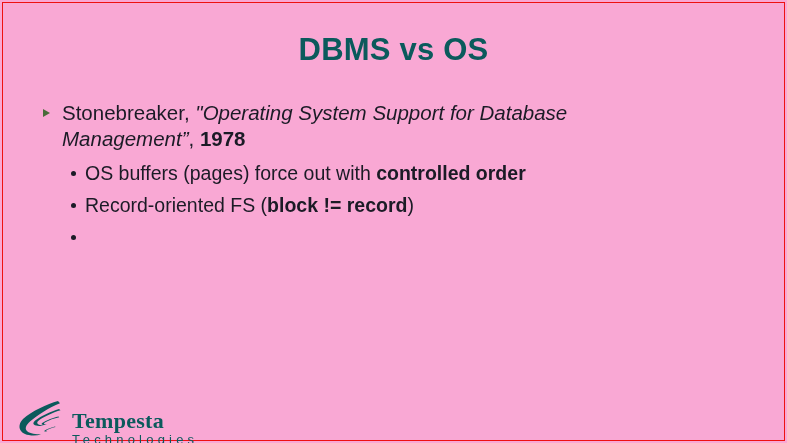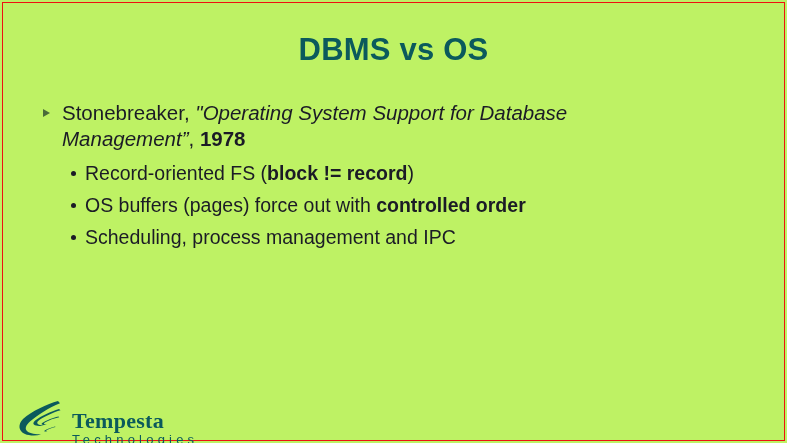--- a/index.html
+++ b/index.html
@@ -7,21 +7,21 @@
     padding: 0;
     background: #ffffff;
   }
   body {
     font-family: "Liberation Sans", sans-serif;
   }
   #slide {
     position: relative;
     width: 787px;
     height: 443px;
-    background: #bef264;
+    background: #f9a8d4;
     overflow: hidden;
     box-sizing: border-box;
   }
   .slide-border {
     position: absolute;
     left: 2px;
     top: 2px;
     right: 2px;
     bottom: 2px;
     border: 1.5px solid #ee1111;
@@ -143,34 +143,34 @@
 
     <div class="l1-item">
       <span class="l1-bullet"></span>
       <span>Stonebreaker, </span><em>"</em><em>Operating System Support for Database Management</em><em>”</em><span>, </span><b>1978</b>
     </div>
 
     <div class="l2-list">
 
       <div class="l2-item">
         <span class="l2-bullet"></span>
-        <span>Record-oriented FS (</span><b>block != record</b><span>)</span>
+        <span>OS buffers (pages) force out with </span><b>controlled order</b><span></span>
       </div>
 
       <div class="l2-item">
         <span class="l2-bullet"></span>
-        <span>OS buffers (pages) force out with </span><b>controlled order</b><span></span>
+        <span>Record-oriented FS (</span><b>block != record</b><span>)</span>
       </div>
 
 
 
 
       <div class="l2-item">
         <span class="l2-bullet"></span>
-        <span>Scheduling, process management and IPC</span><b></b><span></span>
+        <b></b><span></span>
       </div>
 
     </div>
   </div>
 
   <div id="logo">
     <svg id="logo-mark" viewBox="0 0 56 40">
       <path d="M44 3 C33 6, 18 13, 9 21 C4 26, 4 33, 11 36 C15 37.8, 22 38, 27 36.5 C22 36.2, 16 35.5, 13.5 33.5 C10.5 31.2, 11.5 27.5, 16 23.5 C23 17.2, 35 9.5, 46 5.2 Z" fill="#0b5a5c"></path>
       <path d="M45 11 C37 13.5, 27 18, 21.5 22.3 C19 24.3, 18.6 26.3, 21 27.3 C23 28.1, 27 28.3, 30 27.9 C27 27.4, 24.5 26.8, 23.6 25.8 C22.6 24.7, 23.6 23.3, 26 21.6 C31 18, 39.5 14.3, 46.5 12.2 Z" fill="#0b5a5c"></path>
       <path d="M44.5 18.5 C38.5 20, 32 22.6, 28.6 24.7 C27.2 25.6, 27.2 26.4, 28.6 26.8 C29.8 27.1, 31.6 27.1, 32.9 26.9 C31.4 26.6, 30.4 26.3, 30.1 25.9 C29.7 25.4, 30.4 24.8, 31.8 24 C34.9 22.2, 40.2 20.2, 45.2 19.2 Z" fill="#0b5a5c"></path>

